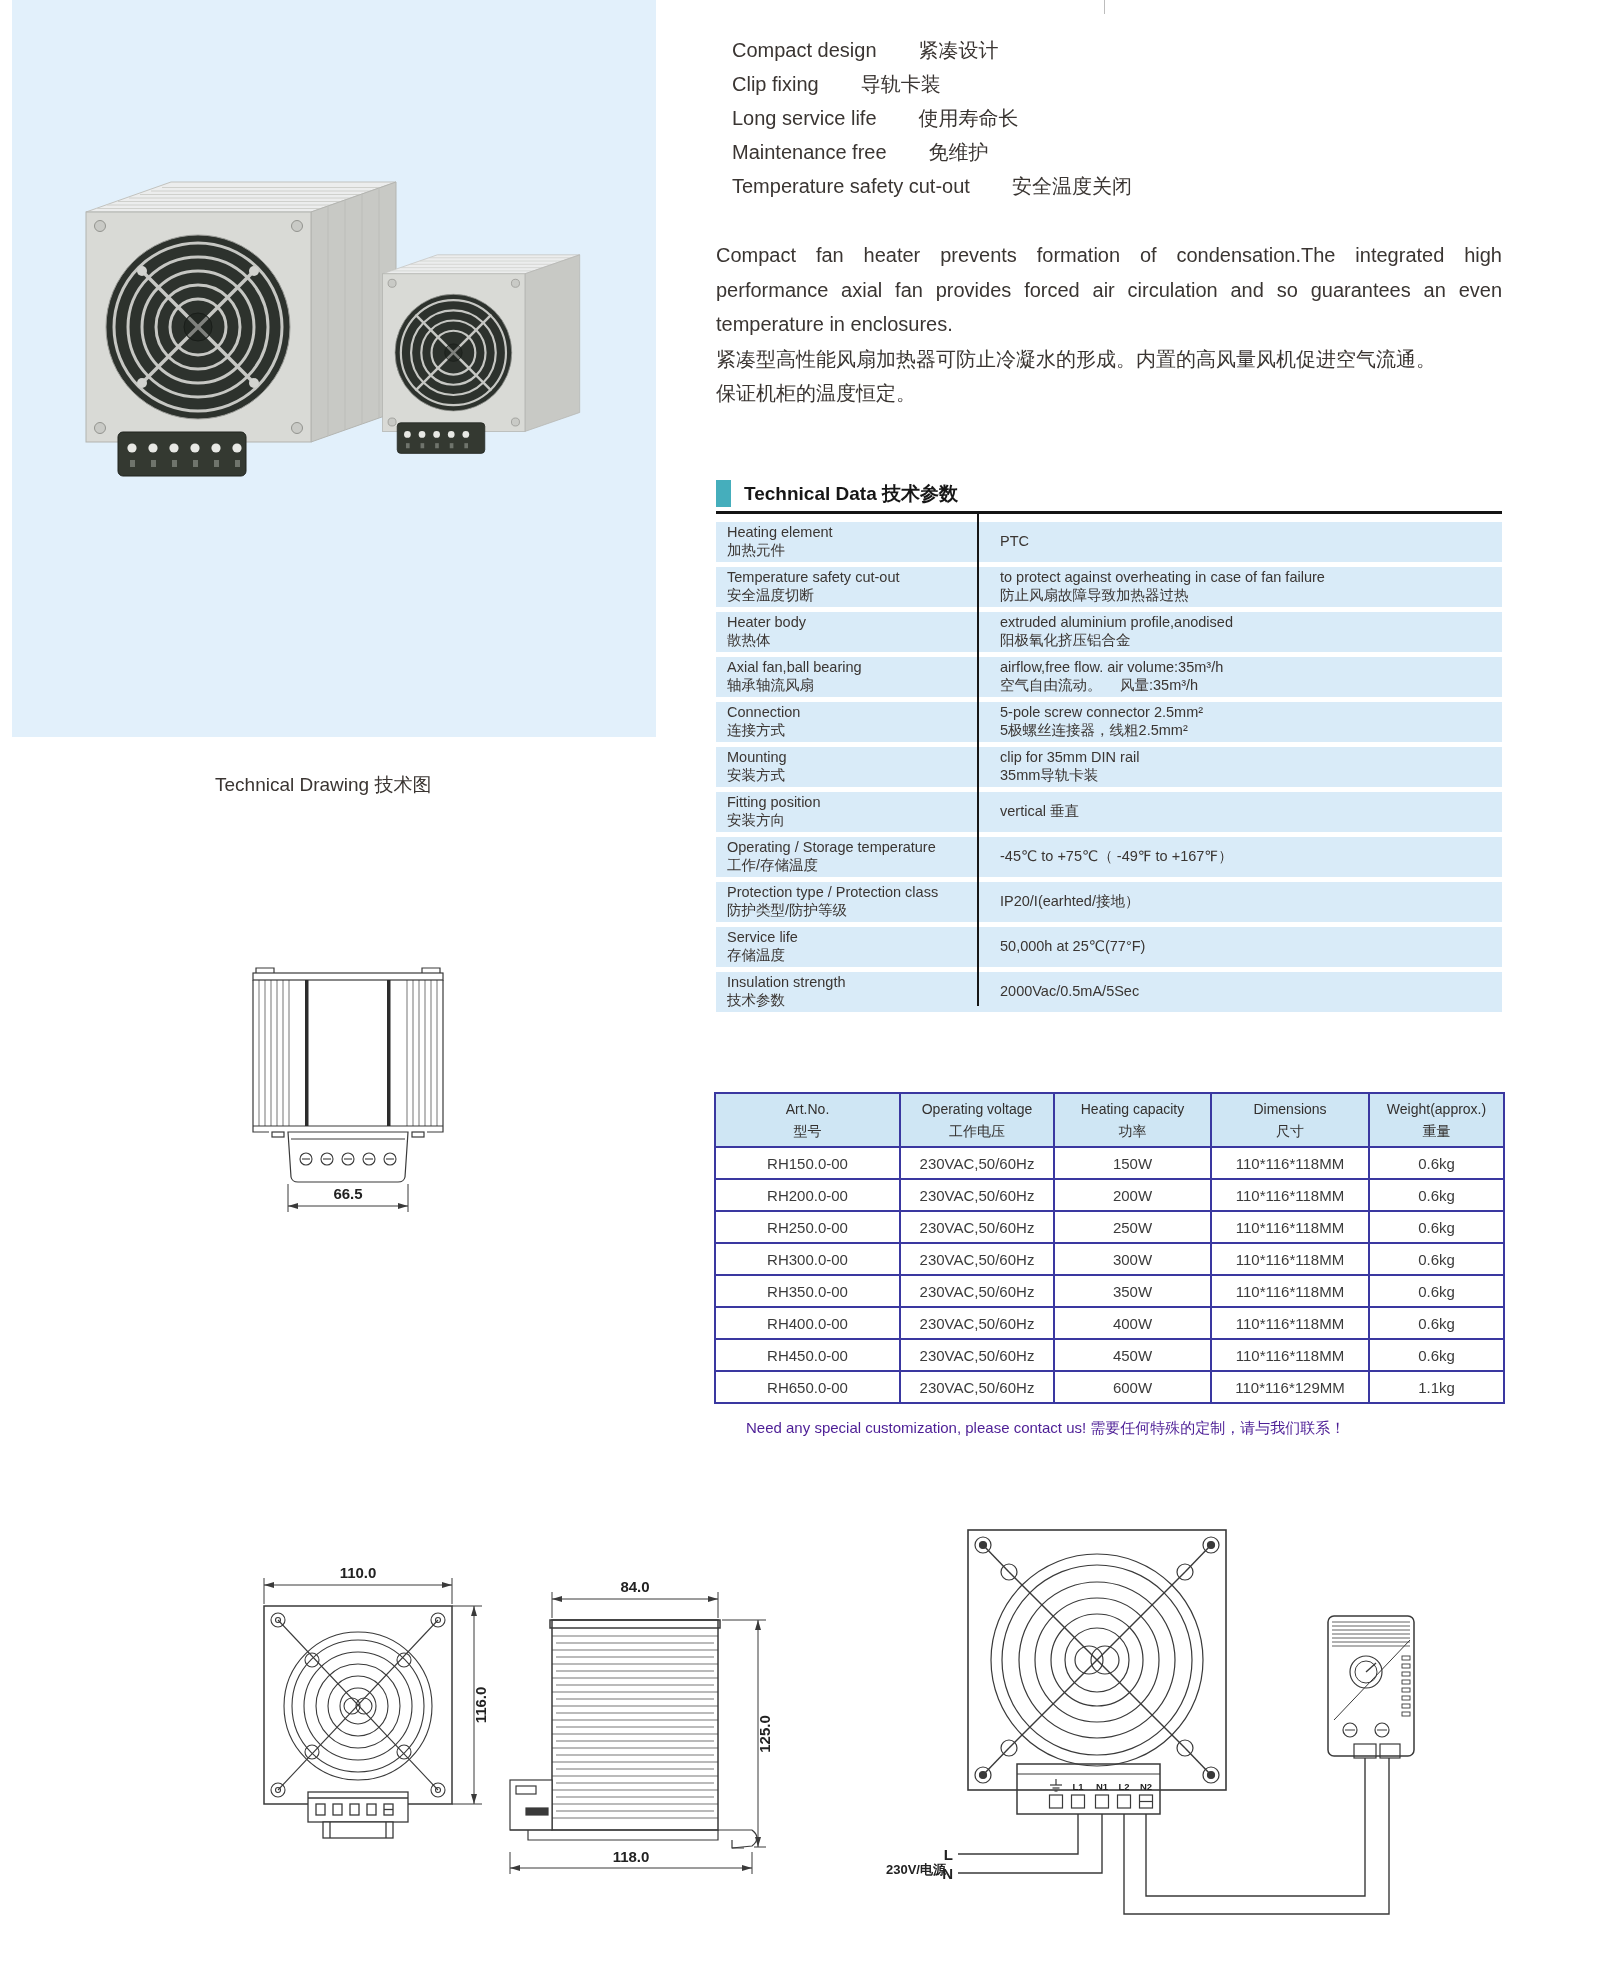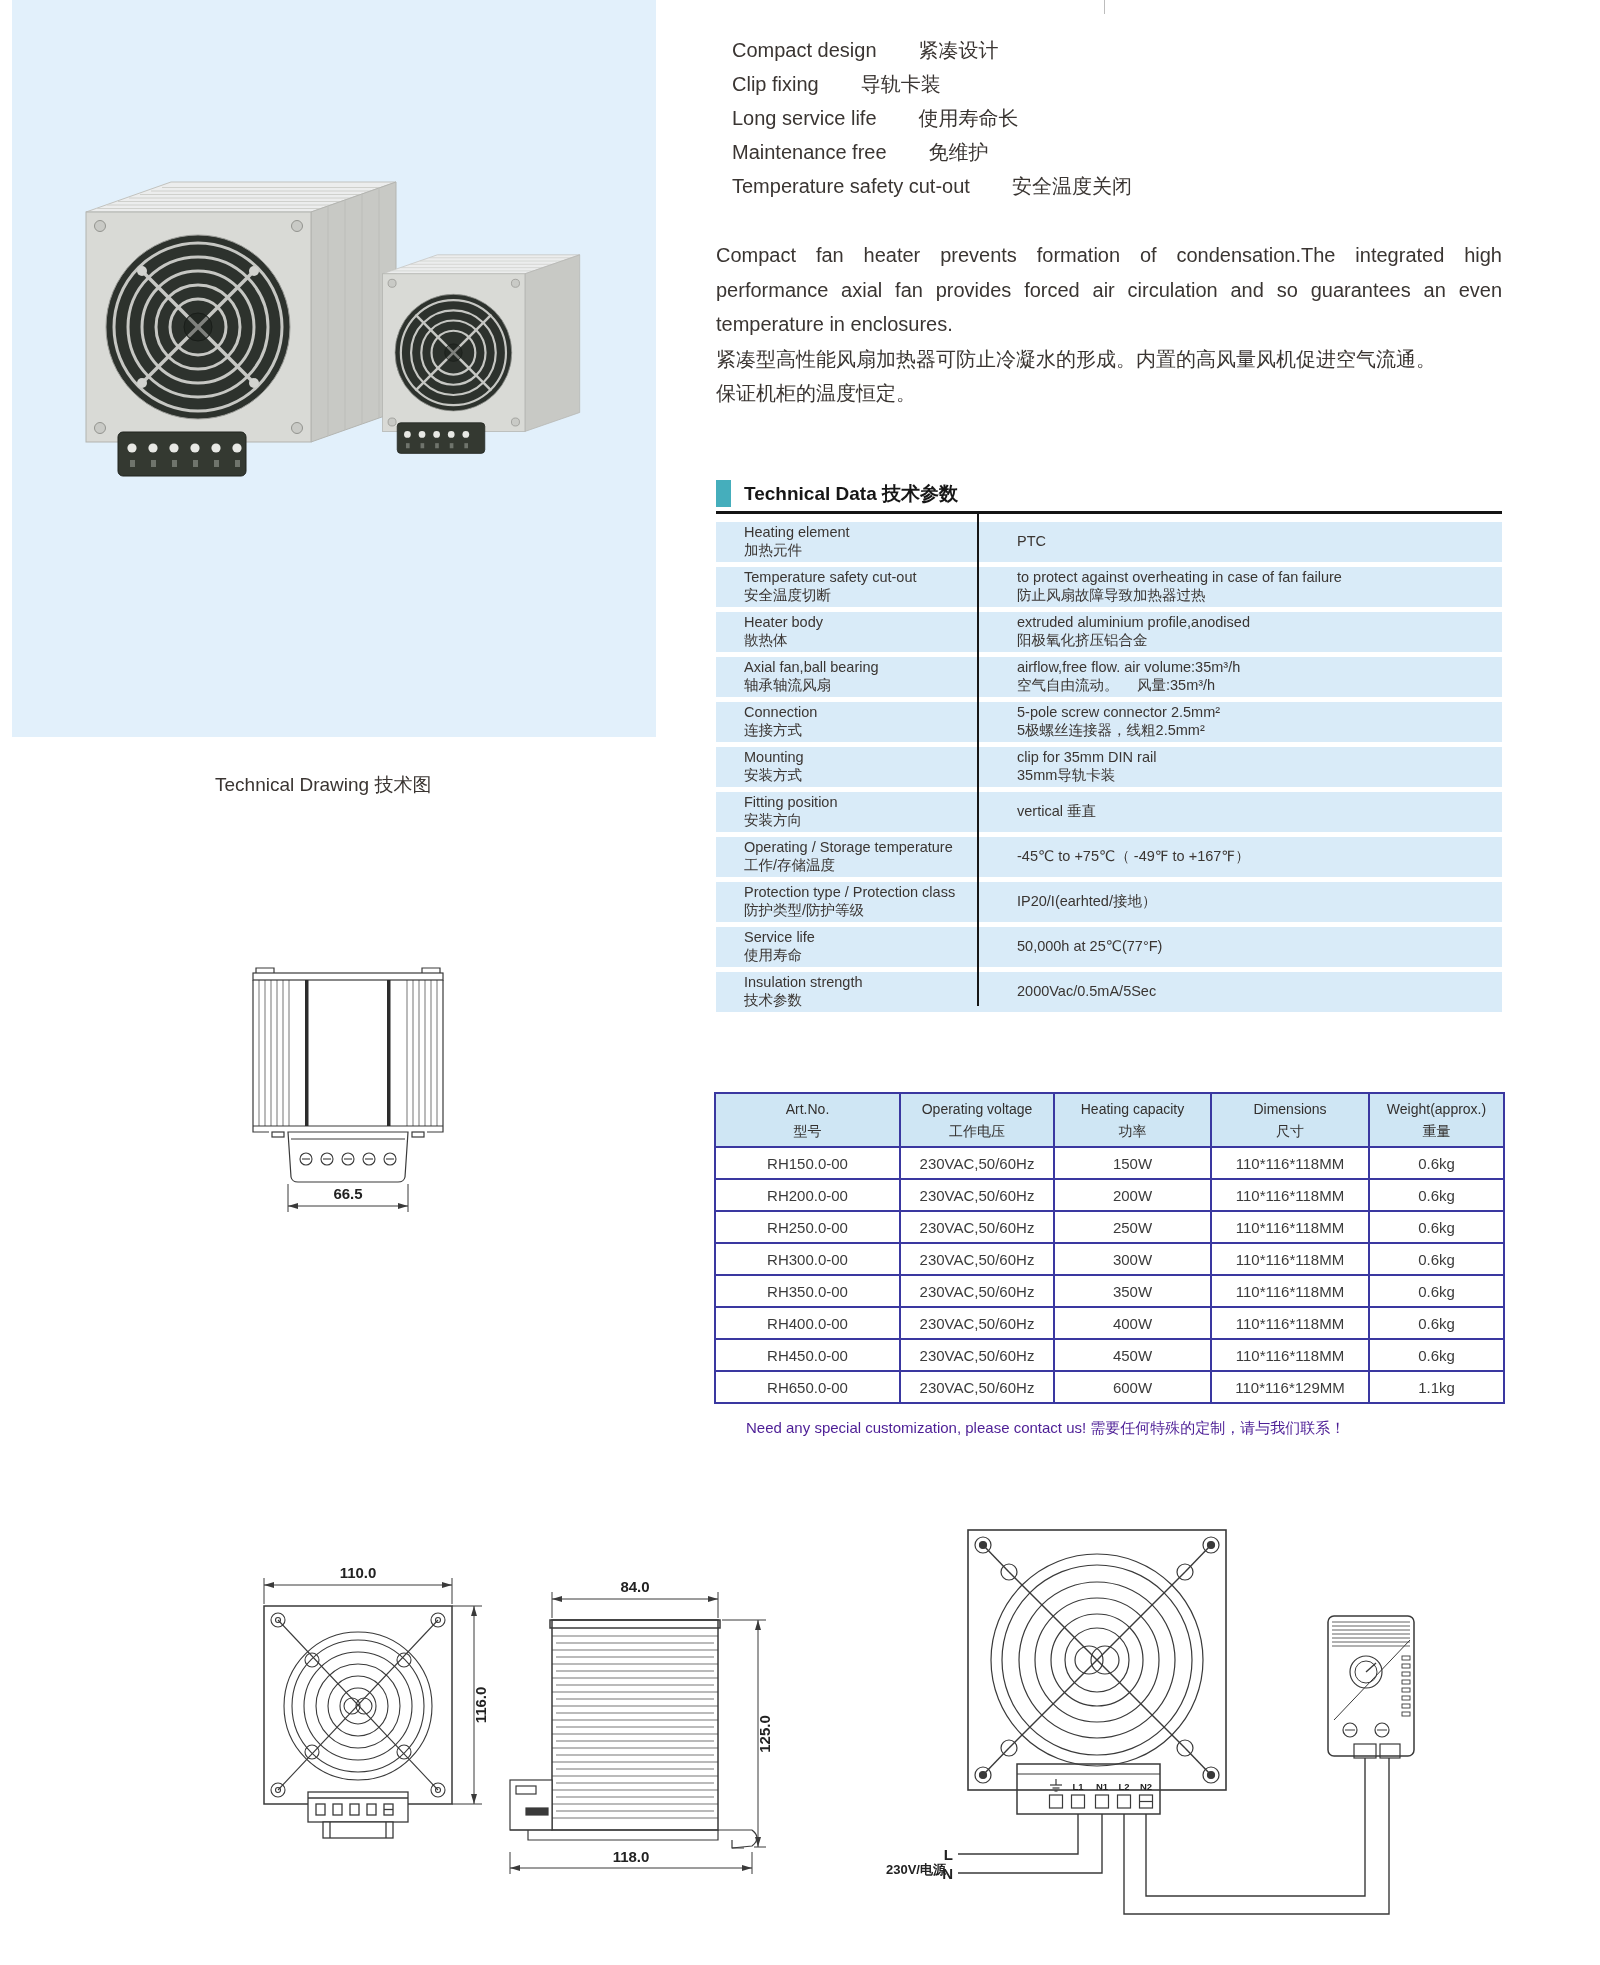--- a/index.html
+++ b/index.html
@@ -21,21 +21,21 @@
   .desc-zh div{white-space:nowrap;}
   
   .tech-label{left:215px;top:772px;font-size:19px;}
   
   .td-header{left:716px;top:480px;display:flex;align-items:center;gap:13px;}
   .td-bullet{width:15px;height:27px;background:#45aebc;}
   .td-title{font-size:19px;font-weight:700;color:#161616;}
   .td-rule{left:716px;top:511px;width:786px;height:3px;background:#141414;}
   .td-table{left:716px;top:522px;width:786px;display:flex;flex-direction:column;gap:5px;}
   .td-row{display:flex;background:#d9ebf8;}
-  .td-param{width:247px;padding:2px 8px 3px 28px;font-size:14.5px;line-height:17.5px;
+  .td-param{width:247px;padding:2px 8px 3px 11px;font-size:14.5px;line-height:17.5px;
             display:flex;flex-direction:column;justify-content:center;}
   .td-value{flex:1;padding:2px 8px 3px 18px;font-size:14.5px;line-height:17.5px;
             display:flex;flex-direction:column;justify-content:center;}
   .td-divider{left:977px;top:514px;width:2px;height:492px;background:#161616;}
   
   .art-table{left:714px;top:1092px;border-collapse:collapse;table-layout:fixed;}
   .art-table th{border:2px solid #3a38a0;background:#cfe6f4;font-weight:400;
                 font-size:14px;line-height:22px;padding:4px 2px;color:#33302e;}
   .art-table td{border:2px solid #3a38a0;background:#ffffff;font-size:15px;color:#3b3b3b;
                 text-align:center;height:28px;padding:1px 1px;}
@@ -281,21 +281,21 @@
           <div>Protection type / Protection class</div>
           <div>防护类型/防护等级</div>
         </div>
         <div class="td-value">
           <div>IP20/I(earhted/接地）</div>
         </div>
       </div>
       <div class="td-row">
         <div class="td-param">
           <div>Service life</div>
-          <div>使用寿命</div>
+          <div>存储温度</div>
         </div>
         <div class="td-value">
           <div>50,000h at 25℃(77°F)</div>
         </div>
       </div>
       <div class="td-row">
         <div class="td-param">
           <div>Insulation strength</div>
           <div>技术参数</div>
         </div>

